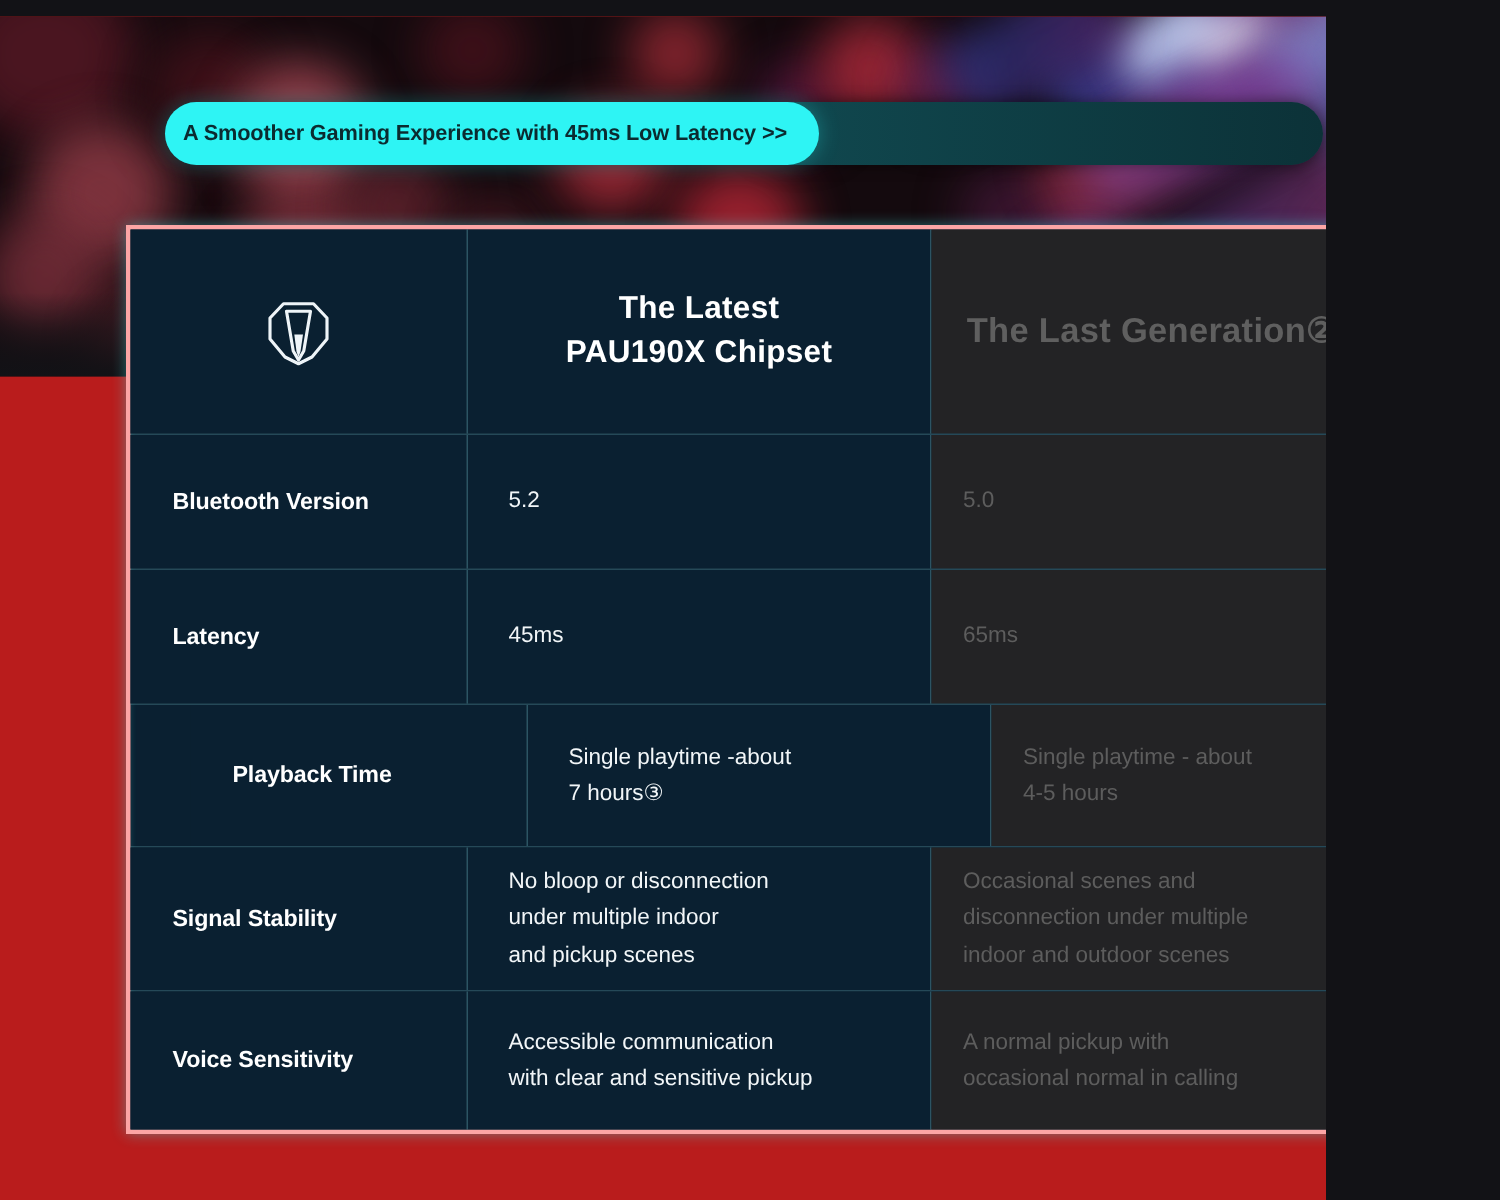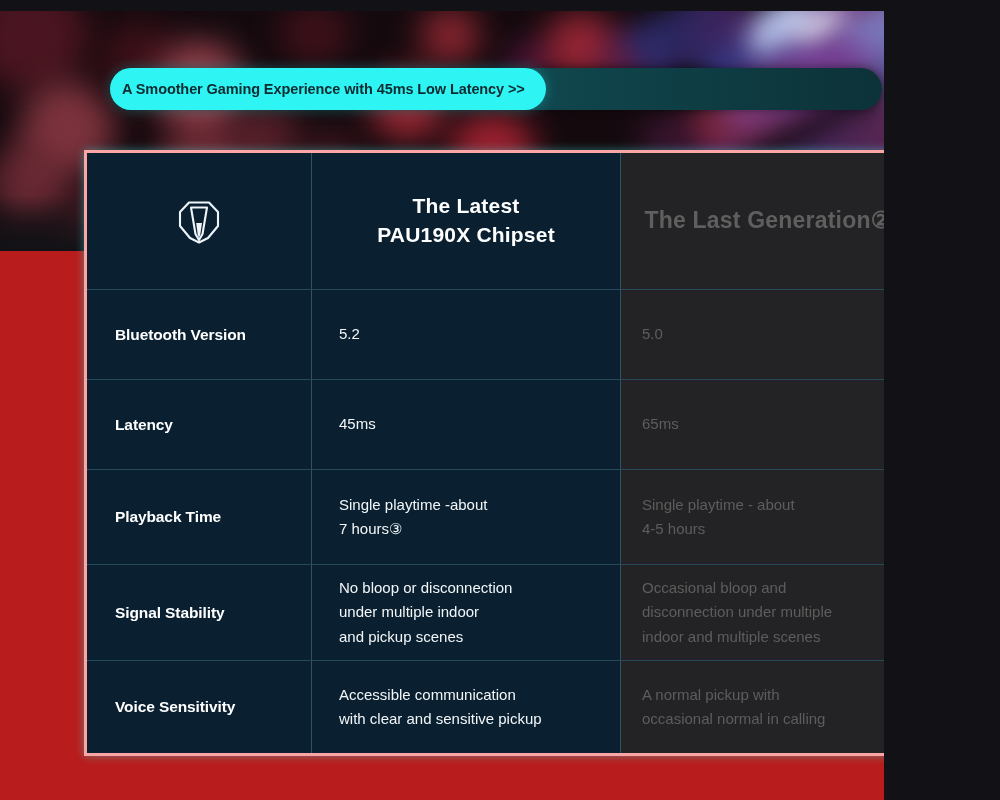--- a/index.html
+++ b/index.html
@@ -73,21 +73,21 @@
   }
   .head-old-text {
     color:#5f5f5f; font-size:23px; font-weight:bold; line-height:1.38;
     text-align:center; letter-spacing:0.2px; white-space:nowrap;
   }
 
   .label-text { color:#ffffff; font-size:15.5px; font-weight:bold; letter-spacing:-0.1px; white-space:nowrap; }
   .new-text   { color:#f2f6f8; font-size:15px; font-weight:normal; line-height:1.62; }
   .old-text   { color:#5d5d5d; font-size:15px; font-weight:normal; line-height:1.62; }
 
-  .r1 { height:90px; } .r2 { height:90px; } .r3 { height:95px; }
+  .r1 { height:90px; } .r2 { height:90px; } .r3 { height:95px;padding-left:40px; }
   .r4 { height:96px; } .r5 { height:93px; }
 
   .logo-wrap { width:60px; height:56px; display:block; }
 </style>
 </head>
 <body>
 
 <div id="stage">
 
   <div class="bg-band">
@@ -209,23 +209,23 @@
       </div>
       <div class="c-new">
         <div class="new-text">
           <div>No bloop or disconnection</div>
           <div>under multiple indoor</div>
           <div>and pickup scenes</div>
         </div>
       </div>
       <div class="c-old">
         <div class="old-text">
-          <div>Occasional bloop and</div>
+          <div>Occasional scenes and</div>
           <div>disconnection under multiple</div>
-          <div>indoor and multiple scenes</div>
+          <div>indoor and outdoor scenes</div>
         </div>
       </div>
     </div>
 
     <div class="cmp-row r5">
       <div class="c-label">
         <span class="label-text">Voice Sensitivity</span>
       </div>
       <div class="c-new">
         <div class="new-text">

